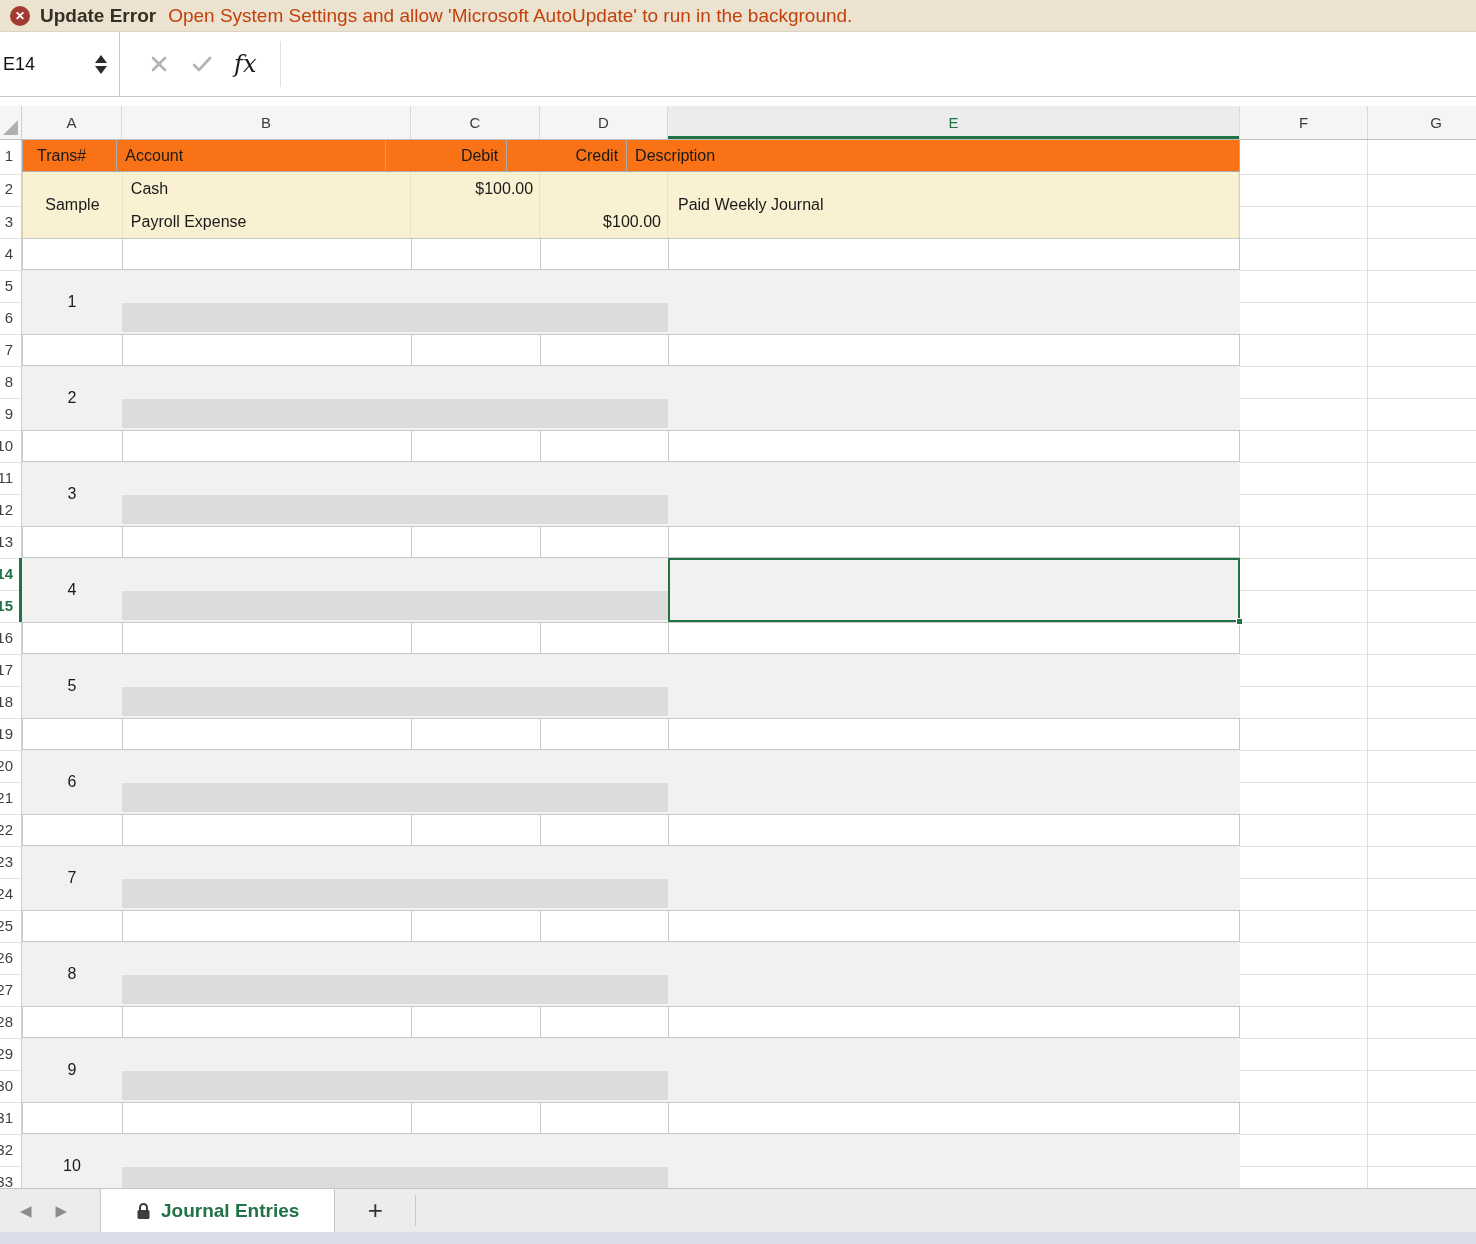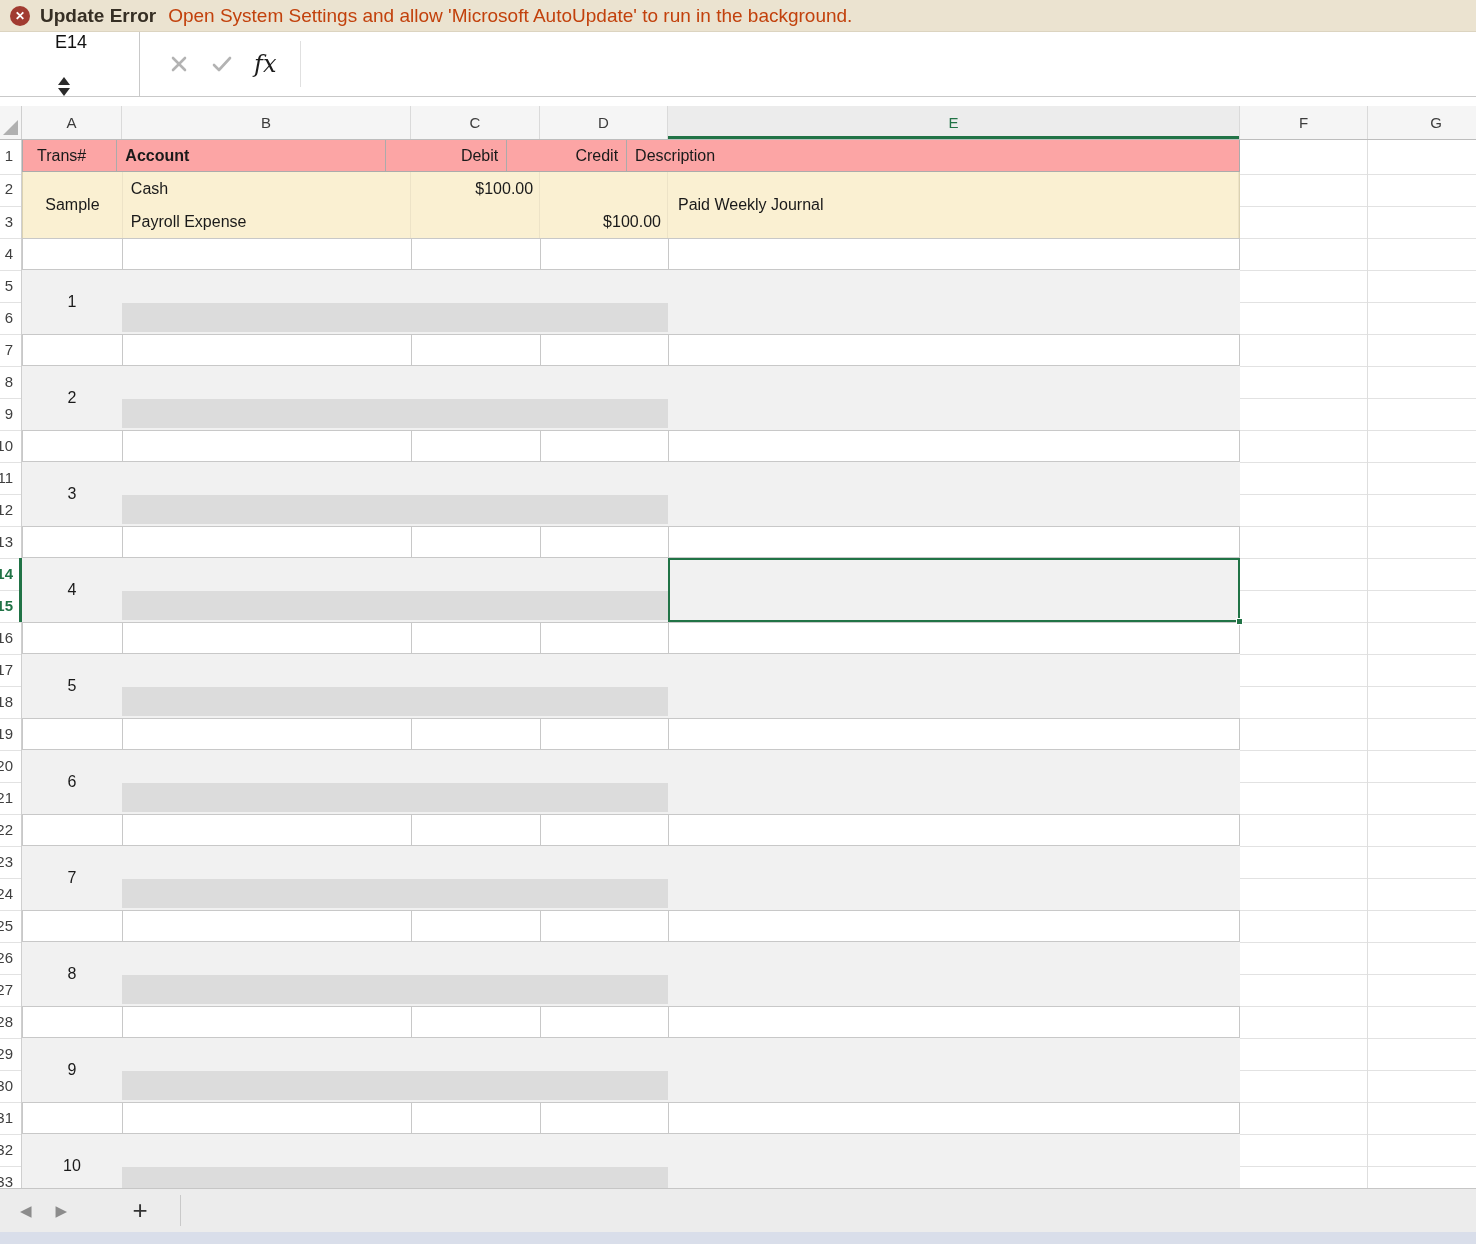--- a/index.html
+++ b/index.html
@@ -18,21 +18,21 @@
   .notif-icon {
     width: 20px; height: 20px; border-radius: 50%; background: #A13B31;
     color: #fff; font-size: 12px; font-weight: bold; line-height: 20px;
     text-align: center; flex-shrink: 0;
   }
   .notif-title { font-size: 19px; font-weight: 700; color: #362F24; margin-left: 10px; }
   .notif-msg   { font-size: 19px; color: #c2410c; margin-left: 12px; }
 
   
   .fbar { height: 65px; background: #fff; border-bottom: 1px solid #C9C9C9; display: flex; }
-  .namebox { width: 140px; border-right: 1px solid #C9C9C9; display: flex; align-items: center; flex-direction: column; }
+  .namebox { width: 120px; border-right: 1px solid #C9C9C9; display: flex; align-items: center; }
   .namebox-value { flex: 1; font-size: 18px; color: #111; padding-left: 3px; }
   .stepper { display: flex; flex-direction: column; align-items: center; margin-right: 12px; gap: 3px; }
   .tri-up    { width: 0; height: 0; border-left: 6px solid transparent; border-right: 6px solid transparent; border-bottom: 8px solid #2b2b2b; }
   .tri-down  { width: 0; height: 0; border-left: 6px solid transparent; border-right: 6px solid transparent; border-top: 8px solid #2b2b2b; }
   .fbar-icons { display: flex; align-items: center; gap: 20px; padding-left: 28px; }
   .icon-fx { font-family: "DejaVu Serif", serif; font-style: italic; font-size: 24px; color: #1c1c1c; }
   .fbar-div { width: 1px; height: 46px; background: #E0E0E0; margin-left: 4px; }
 
   .gap { height: 9px; background: #fff; }
 
@@ -70,23 +70,23 @@
     height: 32px; line-height: 32px; width: 40px; margin-left: -27px;
     text-align: right; font-size: 15px; color: #3F3F3F;
   }
   .rownum.h33 { height: 33px; line-height: 33px; }
   .rownum.sel { color: #217346; font-weight: 700; }
   .strip-sel-marker { position: absolute; left: 19px; top: 418px; width: 3px; height: 64px; background: #217346; z-index: 3; }
 
   
   .rows { position: absolute; left: 22px; top: 0; width: 1218px; }
   .cell { height: 100%; display: flex; align-items: center; padding: 0 8px; font-size: 16px; }
-  .cA { width: 100px; } .cB { width: 289px; font-weight: bold; } .cC { width: 129px; } .cD { width: 128px; } .cE { width: 660px; }
-
-  .thead-row { display: flex; height: 32px; background: #fca5a5; border-bottom: 1px solid #ABABAB; border-left: 1px solid #ABABAB; }
+  .cA { width: 100px; } .cB { width: 289px; } .cC { width: 129px; } .cD { width: 128px; } .cE { width: 660px; }
+
+  .thead-row { display: flex; height: 32px; background: #f97316; border-bottom: 1px solid #ABABAB; border-left: 1px solid #ABABAB; }
   .thead-row .cell { border-right: 1px solid #ABABAB; }
   .thead-row .cA { padding-left: 14px; }
   .right-al { justify-content: flex-end; }
 
   .sample {
     display: flex; height: 66px; background: #FAF0D2;
     border-left: 1px solid #DBD2B2; border-right: 1px solid #DBD2B2;
     font-size: 16px;
   }
   .sample > div { border-right: 1px solid rgba(0,0,0,0.05); height: 100%; }
@@ -322,17 +322,24 @@
     </div>
 
   </div>
 </div>
 
 <div class="tabbar">
   <div class="nav">
     <span>◀</span>
     <span>▶</span>
   </div>
+  <div class="tab-active">
+    <svg width="15" height="18" viewBox="0 0 15 18">
+      <rect x="1.5" y="8" width="12" height="9" rx="1.5" fill="#3d3d3d"></rect>
+      <path d="M4 8 V5.5 a3.5 3.5 0 0 1 7 0 V8" fill="none" stroke="#3d3d3d" stroke-width="2"></path>
+    </svg>
+    <span>Journal Entries</span>
+  </div>
   <div class="add-tab">+</div>
   <div class="tab-divider"></div>
 </div>
 
 <div class="status"></div>
 
 </body></html>

